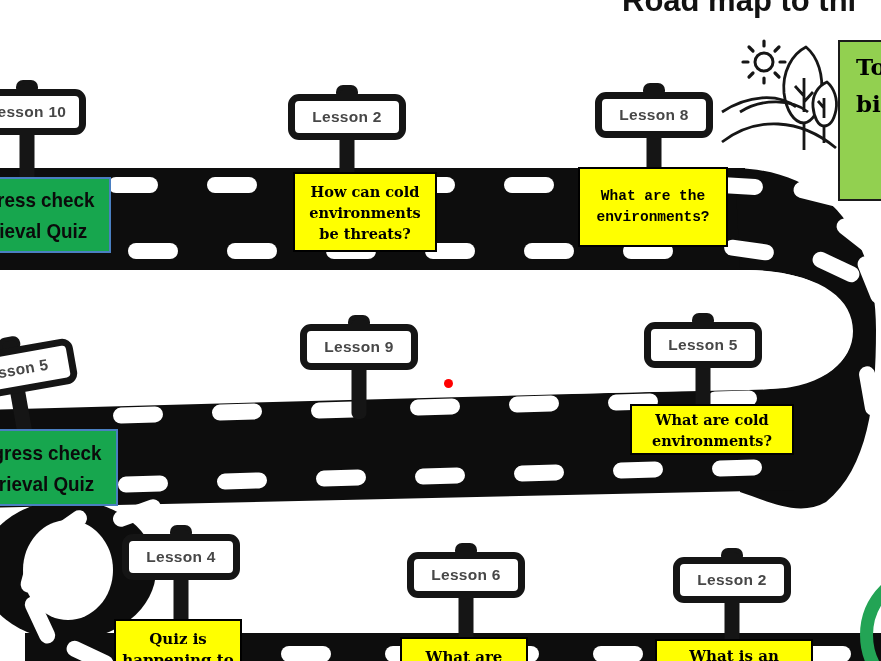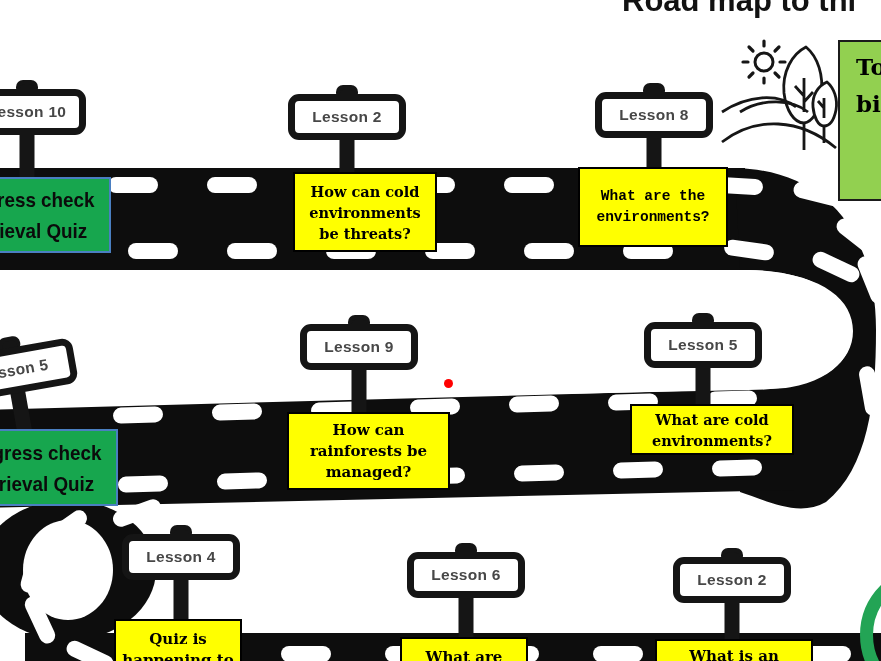--- a/index.html
+++ b/index.html
@@ -214,25 +214,20 @@
 
   <div class="note" style="left:293px;top:172px;width:144px;height:80px;justify-content:center;">
     <span>How can cold</span>
     <span>environments</span>
     <span>be threats?</span>
   </div>
   <div class="note" style="left:578px;top:167px;width:150px;height:80px;font-family:Liberation Mono, monospace;">
     <span>What are the</span>
     <span>environments?</span>
   </div>
-  <div class="note" style="left:287px;top:412px;width:163px;height:78px;font-size:15px;">
-    <span>How can</span>
-    <span>rainforests be</span>
-    <span>managed?</span>
-  </div>
   <div class="note" style="left:630px;top:404px;width:164px;height:51px;">
     <span>What are cold</span>
     <span>environments?</span>
   </div>
   <div class="note" style="left:114px;top:619px;width:128px;height:70px;font-size:15px;justify-content:flex-start;padding-top:8px;">
     <span>Quiz is</span>
     <span>happening to</span>
   </div>
   <div class="note" style="left:400px;top:637px;width:128px;height:60px;font-size:15px;justify-content:flex-start;padding-top:8px;">
     <span>What are</span>

